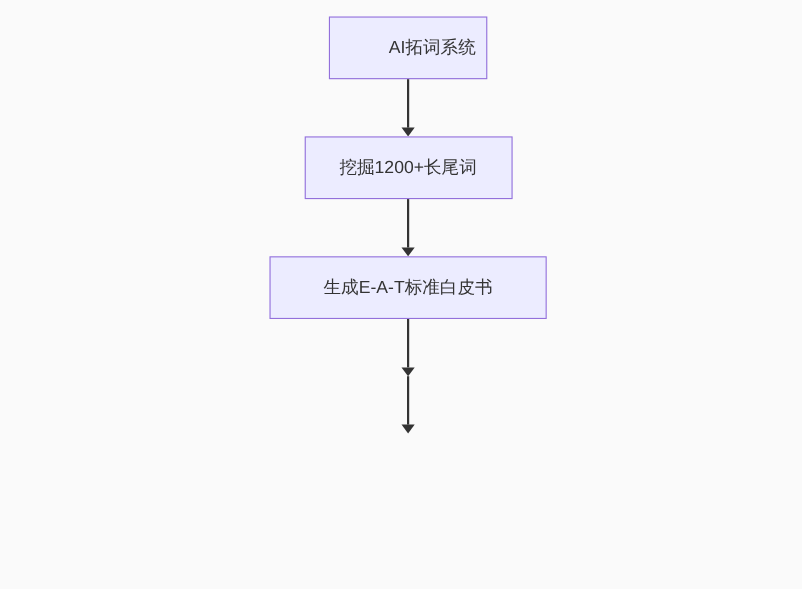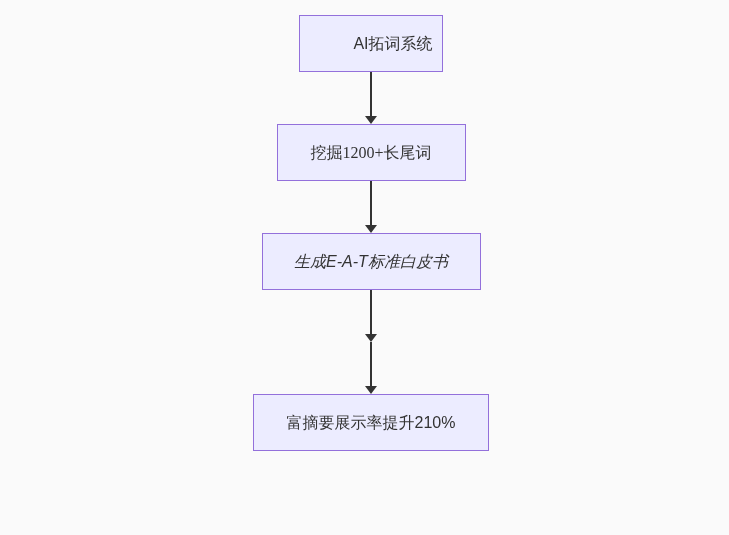--- a/index.html
+++ b/index.html
@@ -32,22 +32,22 @@
     background: #ECECFF;
     border: 1px solid #9370DB;
     color: #333333;
     font-size: 16px;
     line-height: 1;
     white-space: nowrap;
     text-align: center;
   }
   
   .node.n0 { width: 144px; padding-left: 44px; }
-  .node.n1 { width: 189px; font-family: Liberation Serif, serif; }
-  .node.n2 { width: 219px; font-style: italic; }
+  .node.n1 { width: 189px; }
+  .node.n2 { width: 252px; }
   .node.n3 { width: 216px; }
   .node.n4 { width: 236px; }
   .arrow {
     display: flex;
     flex-direction: column;
     align-items: center;
     height: 52px;
   }
   .arrow .shaft {
     width: 2px;
@@ -94,18 +94,15 @@
       <div class="shaft"></div>
       <div class="head"></div>
     </div>
 
 
     <div class="arrow">
       <div class="shaft"></div>
       <div class="head"></div>
     </div>
 
-    <div class="node n4">
-      <span>富摘要展示率提升210%</span>
-    </div>
 
   </div>
 </div>
 
 </body></html>

